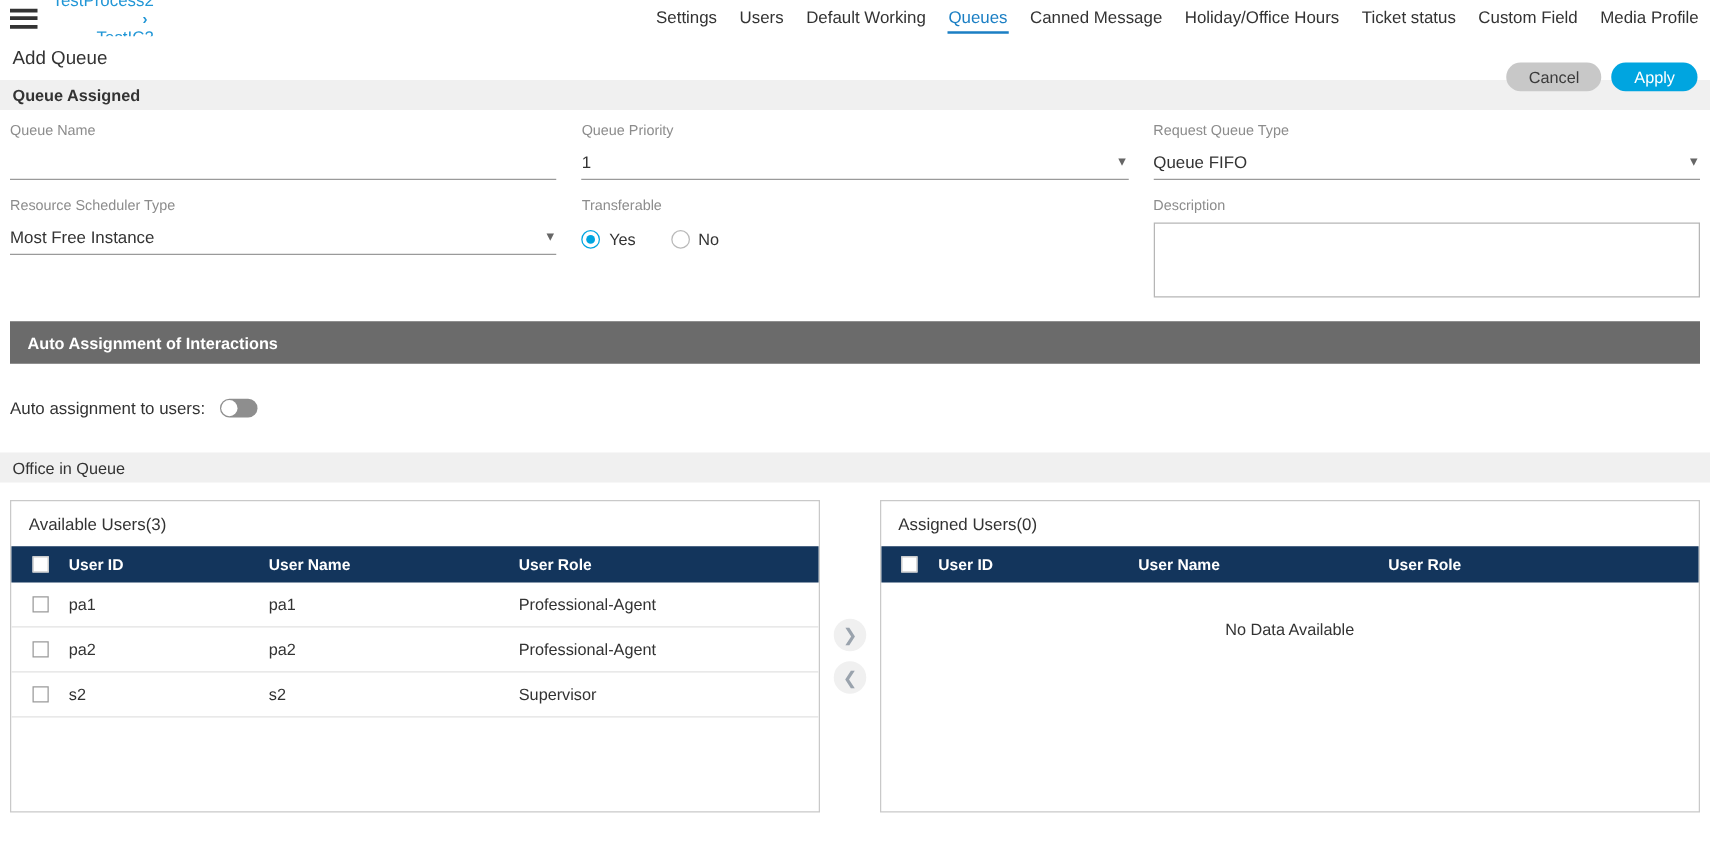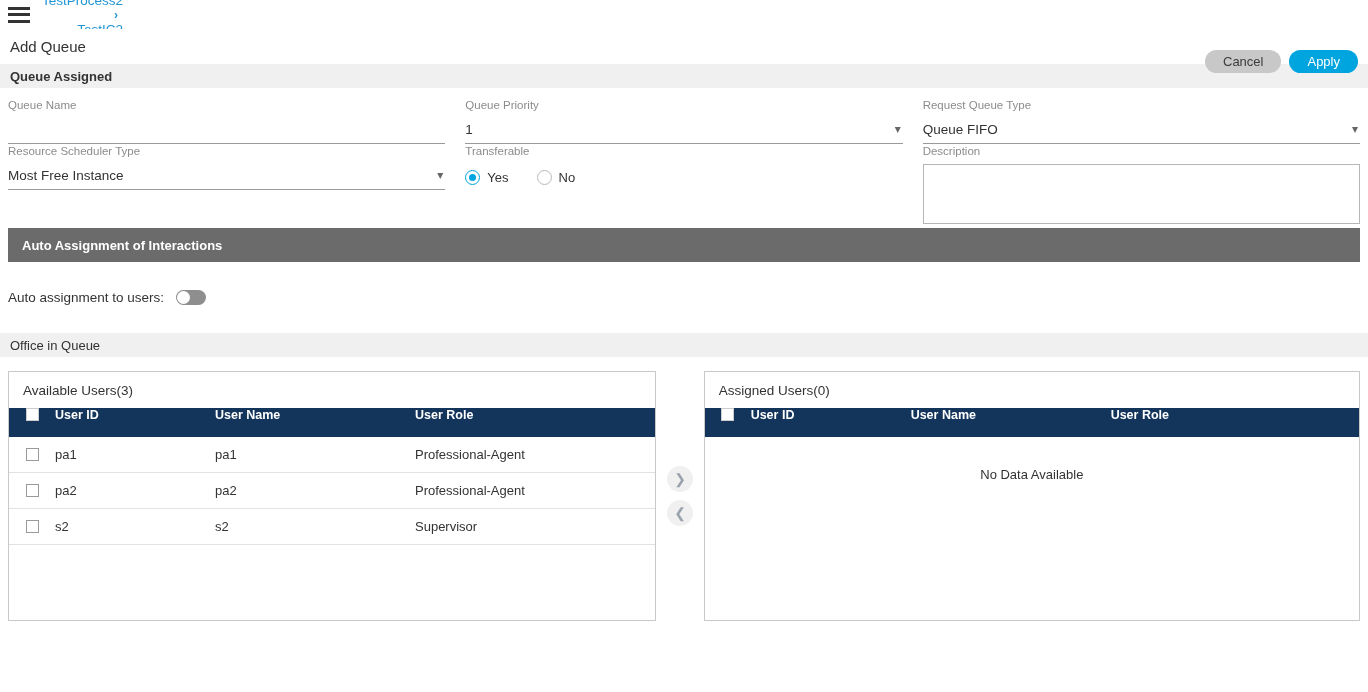--- a/index.html
+++ b/index.html
@@ -101,21 +101,21 @@
     margin: 0 8px;
   }
 
   
   .form {
     padding: 10px 8px 0 8px;
     display: flex;
     gap: 20px;
   }
   .col { flex: 1; min-width: 0; }
-  .field { position: relative; }
+  .field { margin-bottom: 14px; position: relative; }
   .flabel {
     font-size: 11.5px;
     color: #8c8c8c;
     display: block;
     margin-bottom: 6px;
     line-height: 14px;
   }
   .uline {
     border: none;
     border-bottom: 1px solid #9a9a9a;
@@ -205,21 +205,21 @@
   .panel-title {
     height: 36px;
     display: flex; align-items: center;
     padding-left: 14px;
     font-size: 13.5px;
     color: #333333;
   }
   .thead {
     background: #13355c;
     height: 29px;
-    display: flex; align-items: flex-start;
+    display: flex; align-items: center;
     color: #ffffff;
     font-size: 12.5px;
     font-weight: bold;
   }
   .cb-cell { width: 46px; display: flex; justify-content: center; align-items: center; }
   .cb {
     width: 13px; height: 13px;
     border: 1px solid #9a9a9a;
     background: #ffffff;
     cursor: pointer;
@@ -268,20 +268,31 @@
     <span></span>
       <span></span>
       <span></span>
   </div>
   <div class="breadcrumb">
     <span class="crumb">TestProcess2</span>
     <span class="crumb-sep">›</span>
     <span class="crumb">TestIC2</span>
   </div>
 
+  <div class="navtabs">
+    <div class="navtab">Settings</div>
+    <div class="navtab">Users</div>
+    <div class="navtab">Default Working</div>
+    <div class="navtab active">Queues</div>
+    <div class="navtab">Canned Message</div>
+    <div class="navtab">Holiday/Office Hours</div>
+    <div class="navtab">Ticket status</div>
+    <div class="navtab">Custom Field</div>
+    <div class="navtab">Media Profile</div>
+  </div>
 </div>
 
 <div class="titlerow">
   <div class="page-title">Add Queue</div>
   <div class="actions">
     <button class="btn btn-cancel">Cancel</button>
     <button class="btn btn-apply">Apply</button>
   </div>
 </div>
 

